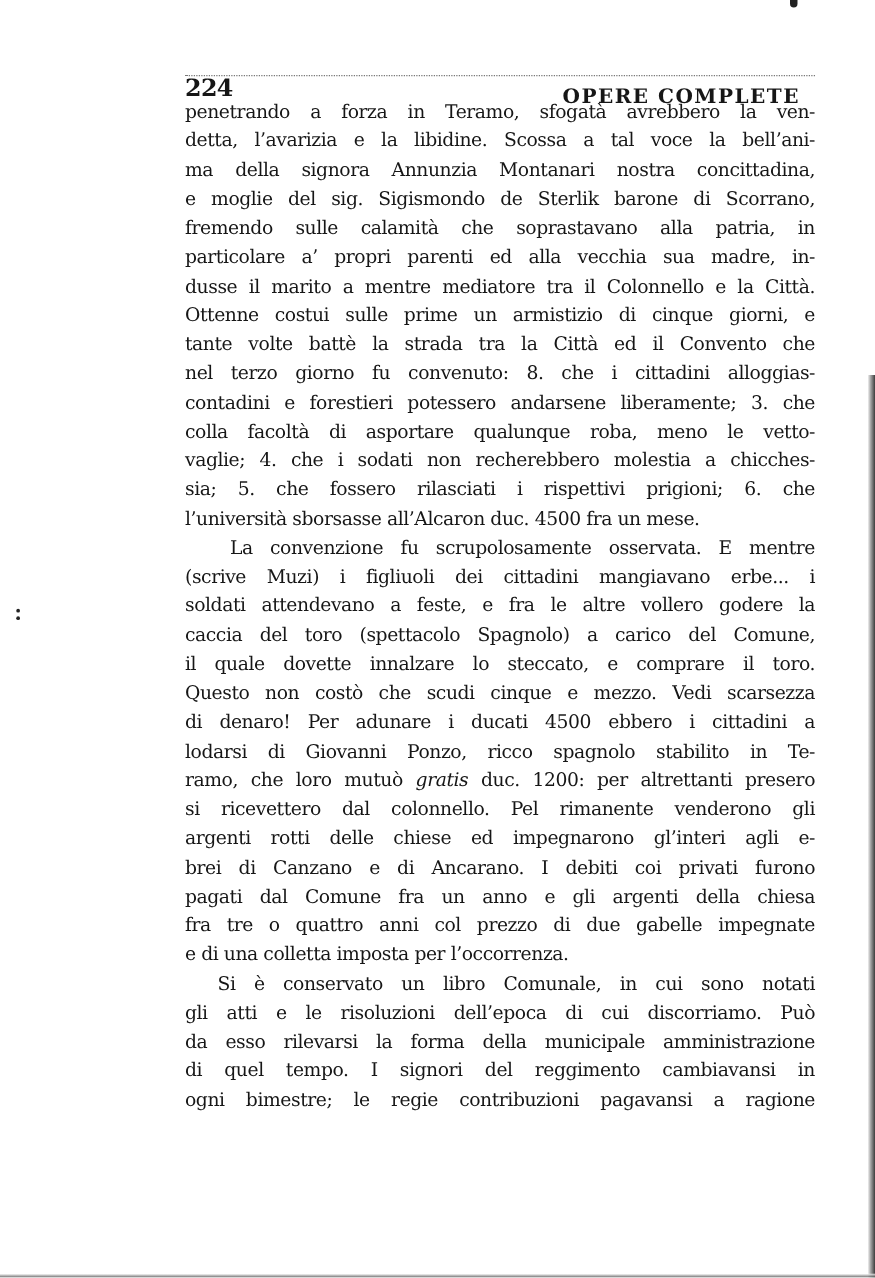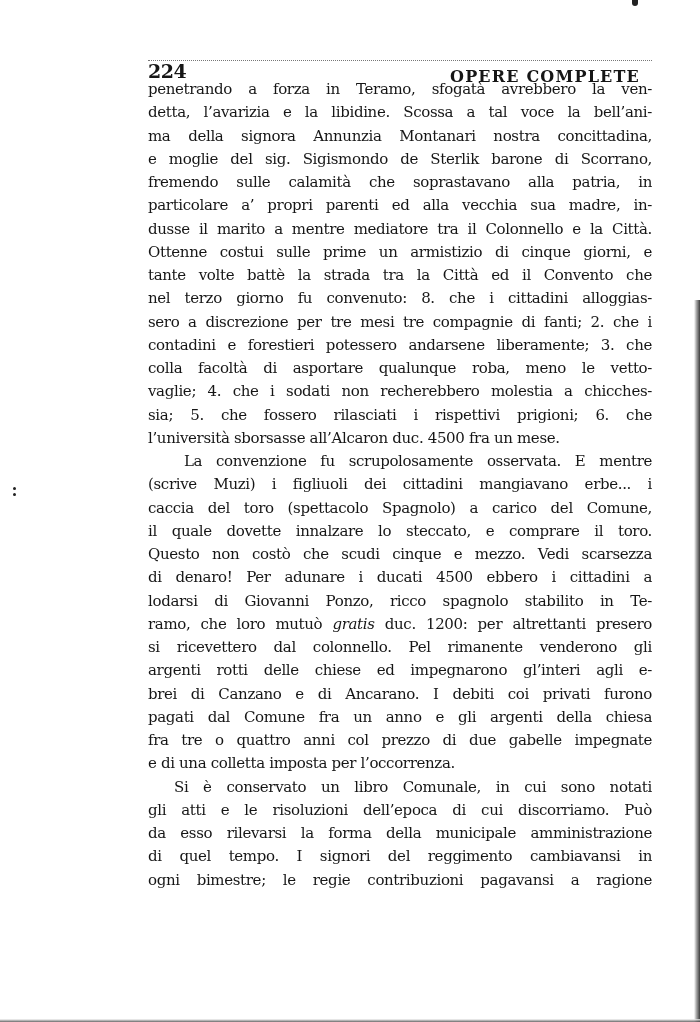--- a/index.html
+++ b/index.html
@@ -72,28 +72,28 @@
   <div class="line">penetrando a forza in Teramo, sfogatà avrebbero la ven-</div>
   <div class="line">detta, l’avarizia e la libidine. Scossa a tal voce la bell’ani-</div>
   <div class="line">ma della signora Annunzia Montanari nostra concittadina,</div>
   <div class="line">e moglie del sig. Sigismondo de Sterlik barone di Scorrano,</div>
   <div class="line">fremendo sulle calamità che soprastavano alla patria, in</div>
   <div class="line">particolare a’ propri parenti ed alla vecchia sua madre, in-</div>
   <div class="line">dusse il marito a mentre mediatore tra il Colonnello e la Città.</div>
   <div class="line">Ottenne costui sulle prime un armistizio di cinque giorni, e</div>
   <div class="line">tante volte battè la strada tra la Città ed il Convento che</div>
   <div class="line">nel terzo giorno fu convenuto: 8. che i cittadini alloggias-</div>
-  <div class="line">sero a discrezione per tre mesi tre compagnie di fanti; 2. che i</div>
   <div class="line">contadini e forestieri potessero andarsene liberamente; 3. che</div>
   <div class="line">colla facoltà di asportare qualunque roba, meno le vetto-</div>
   <div class="line">vaglie; 4. che i sodati non recherebbero molestia a chicches-</div>
   <div class="line">sia; 5. che fossero rilasciati i rispettivi prigioni; 6. che</div>
   <div class="line last">l’università sborsasse all’Alcaron duc. 4500 fra un mese.</div>
   <div class="line indent">La convenzione fu scrupolosamente osservata. E mentre</div>
   <div class="line">(scrive Muzi) i figliuoli dei cittadini mangiavano erbe... i</div>
+  <div class="line">soldati attendevano a feste, e fra le altre vollero godere la</div>
   <div class="line">caccia del toro (spettacolo Spagnolo) a carico del Comune,</div>
   <div class="line">il quale dovette innalzare lo steccato, e comprare il toro.</div>
   <div class="line">Questo non costò che scudi cinque e mezzo. Vedi scarsezza</div>
   <div class="line">di denaro! Per adunare i ducati 4500 ebbero i cittadini a</div>
   <div class="line">lodarsi di Giovanni Ponzo, ricco spagnolo stabilito in Te-</div>
   <div class="line"><span>ramo, che loro mutuò </span><em>gratis</em><span> duc. 1200: per altrettanti presero</span></div>
   <div class="line">si ricevettero dal colonnello. Pel rimanente venderono gli</div>
   <div class="line">argenti rotti delle chiese ed impegnarono gl’interi agli e-</div>
   <div class="line">brei di Canzano e di Ancarano. I debiti coi privati furono</div>
   <div class="line">pagati dal Comune fra un anno e gli argenti della chiesa</div>

